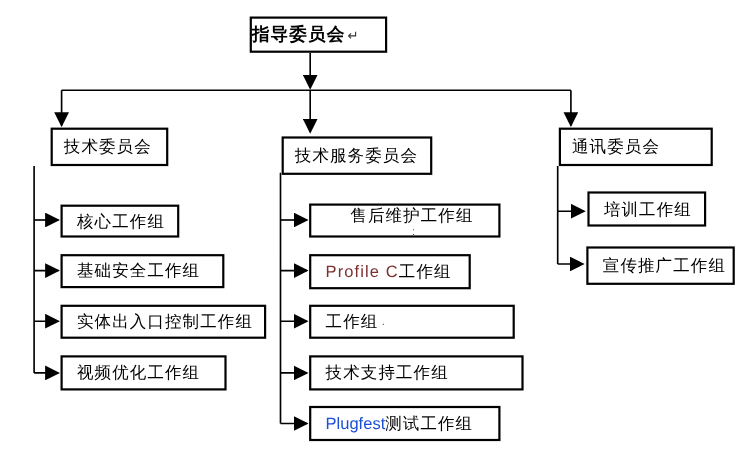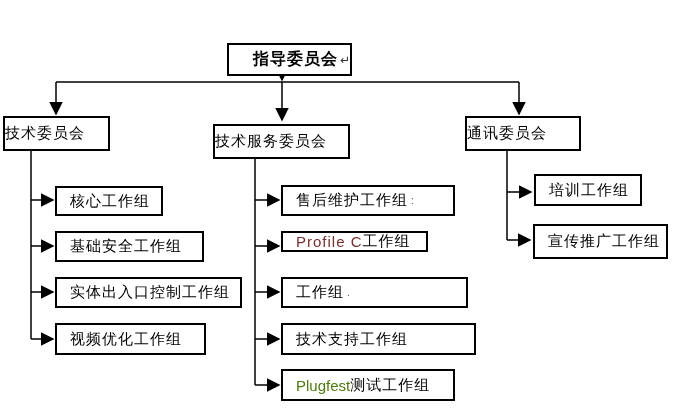--- a/index.html
+++ b/index.html
@@ -18,29 +18,28 @@
     border:2px solid #000;
     background:#fff;
     display:flex;
     align-items:center;
     font-size:15px;
     letter-spacing:1px;
     white-space:nowrap;
     overflow:hidden;
   }
   .node.root{
-    justify-content:flex-end;
+    justify-content:flex-start;
     font-weight:bold;
     font-size:16px;
-    margin-top:28px;
   }
-  .node.committee{padding-left:0;}
+  .node.committee{padding-left:10px;margin-left:43px;}
   .node.group{padding-left:13px;font-size:15px;}
   .accent{color:#7b2f2f;}
-  .latin{color:#4d7c0f;letter-spacing:0;}
+  .latin{color:#1d4ed8;letter-spacing:0;}
   .mark{font-size:10px;color:#555;margin-left:3px;letter-spacing:0;}
   .root .mark{font-size:12px;color:#333;font-weight:normal;margin-left:2px;}
 </style>
 </head>
 <body>
 
 <div id="stage">
 
   <svg id="connectors" viewBox="0 0 684 415" xmlns="http://www.w3.org/2000/svg">
     <defs>
@@ -79,43 +78,43 @@
     <span>指导委员会</span>
       <span class="mark">↵</span>
   </div>
 
   <div class="node committee" style="left:3px;top:116px;width:107px;height:35px;">
     <span>技术委员会</span>
   </div>
   <div class="node committee" style="left:213px;top:124px;width:137px;height:35px;">
     <span>技术服务委员会</span>
   </div>
-  <div class="node committee" style="left:465px;top:116px;width:116px;height:35px;text-align:center;">
+  <div class="node committee" style="left:465px;top:116px;width:140px;height:35px;text-align:center;">
     <span>通讯委员会</span>
   </div>
 
   <div class="node group" style="left:55px;top:186px;width:108px;height:30px;text-align:center;">
     <span>核心工作组</span>
   </div>
   <div class="node group" style="left:55px;top:231px;width:149px;height:31px;">
     <span>基础安全工作组</span>
   </div>
   <div class="node group" style="left:55px;top:277px;width:187px;height:31px;gap:12px;">
     <span>实体出入口控制工作组</span>
       <span class="mark">.</span>
   </div>
   <div class="node group" style="left:55px;top:323px;width:151px;height:32px;">
     <span>视频优化工作组</span>
   </div>
 
-  <div class="node group" style="left:281px;top:185px;width:174px;height:31px;">
+  <div class="node group" style="left:281px;top:185px;width:174px;height:31px;flex-direction:column;">
     <span>售后维护工作组</span>
       <span class="mark">:</span>
   </div>
-  <div class="node group" style="left:281px;top:231px;width:147px;height:21px;">
+  <div class="node group" style="left:281px;top:231px;width:147px;height:32px;">
     <span class="accent">Profile C</span>
       <span> 工作组</span>
   </div>
   <div class="node group" style="left:281px;top:277px;width:187px;height:31px;">
       <span> 工作组</span>
       <span class="mark">.</span>
   </div>
   <div class="node group" style="left:281px;top:323px;width:195px;height:32px;">
     <span>技术支持工作组</span>
   </div>

